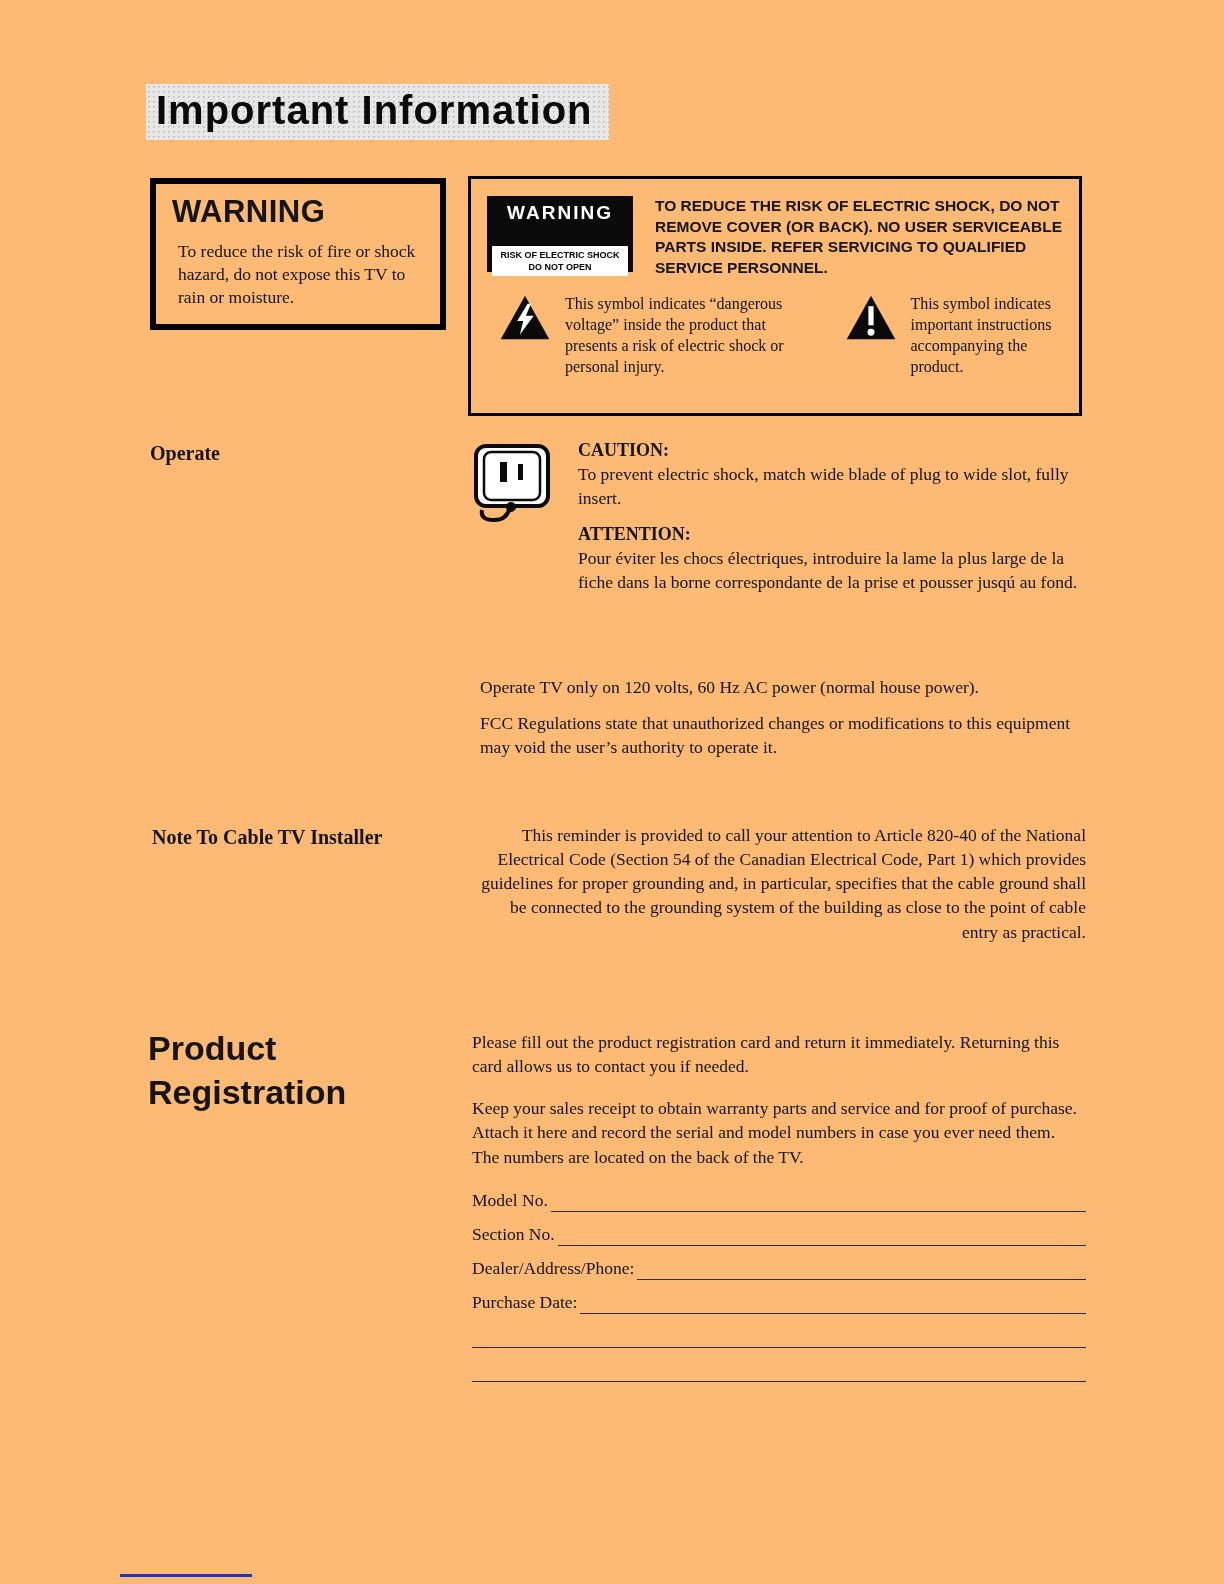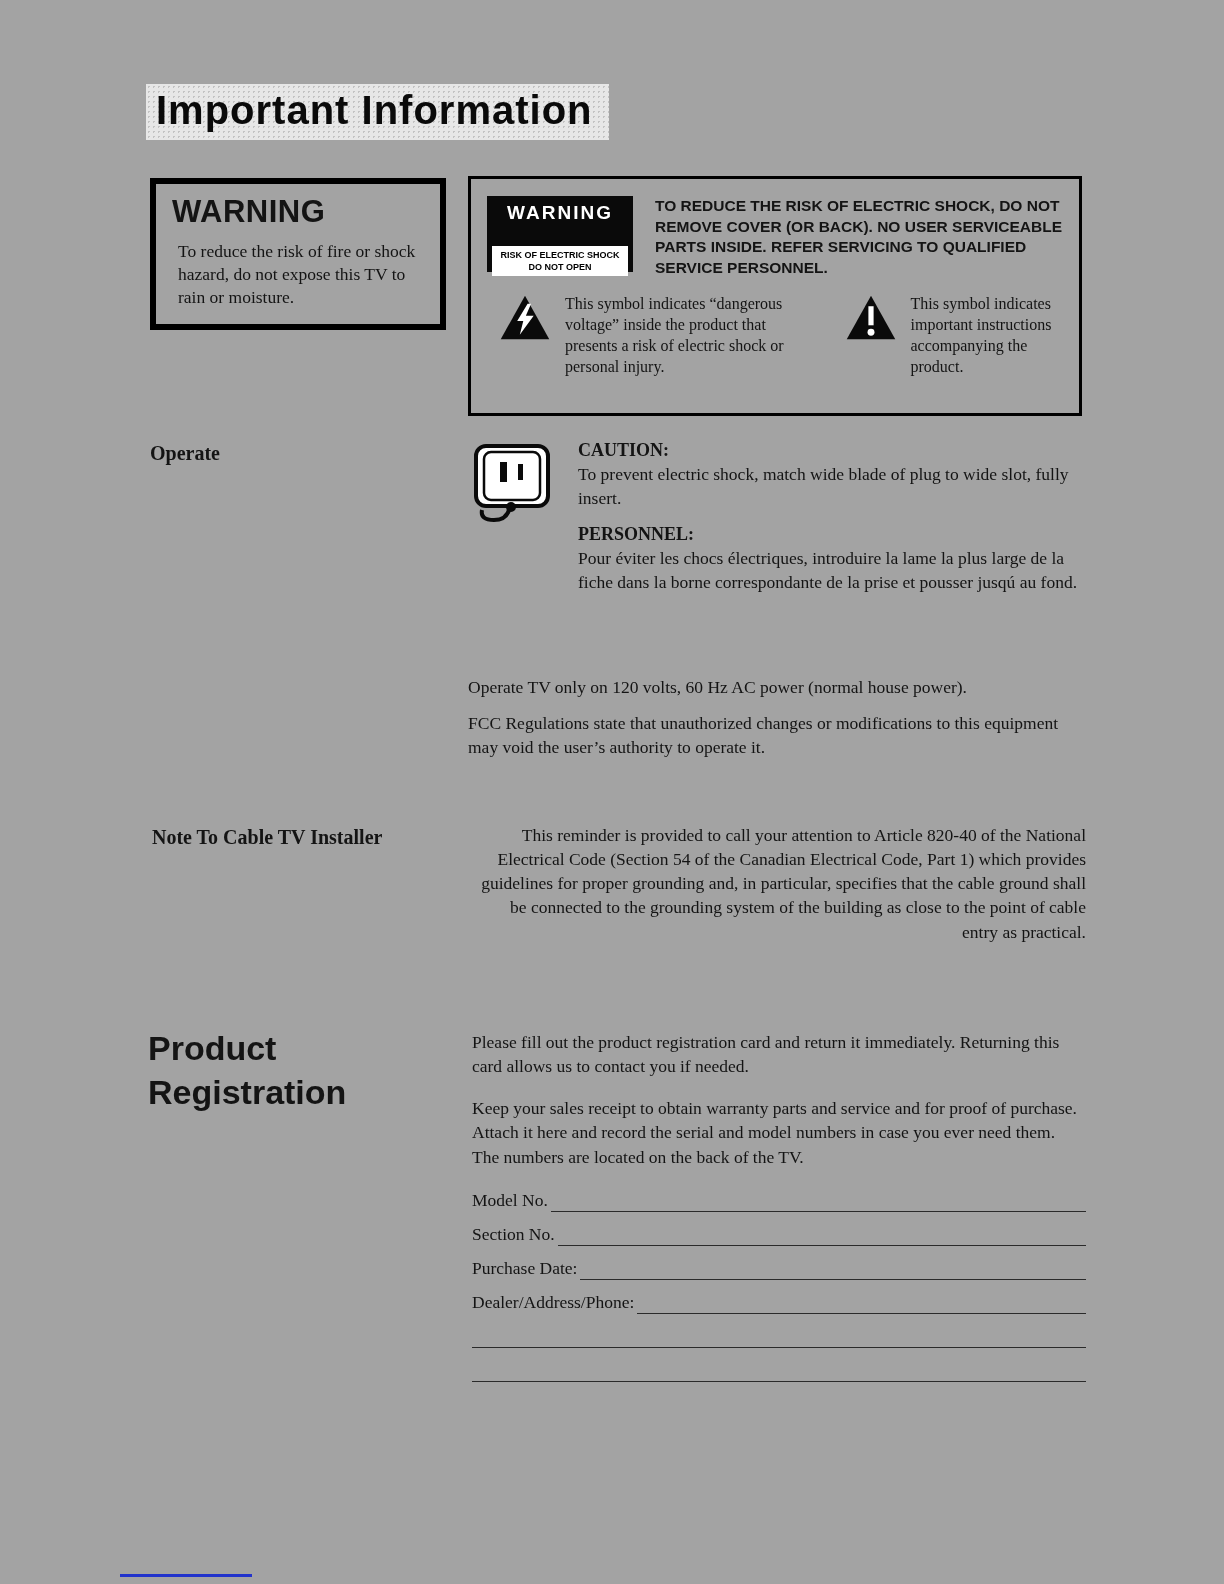--- a/index.html
+++ b/index.html
@@ -1,17 +1,17 @@
 <!DOCTYPE html>
 <html><head>
 <meta charset="utf-8">
 <style>
   html,body { margin:0; padding:0; background:#ffffff; }
   .page {
-    position:relative; width:1224px; height:1584px; background:#a3a3a3;
+    position:relative; width:1224px; height:1584px; background:#fdba74;
     font-family:"Liberation Serif", serif; color:#141414; overflow:hidden;
   }
 
   
   .page-title {
     position:absolute; left:146px; top:84px;
     font-family:"Liberation Sans", sans-serif; font-weight:700; font-size:40px;
     letter-spacing:1px; color:#0a0a0a; padding:4px 16px 7px 10px;
     background-color:#e7e7e7;
     background-image:radial-gradient(#c3c3c3 1px, rgba(0,0,0,0) 1px);
@@ -57,21 +57,21 @@
 
   
   .cautions-label { position:absolute; left:150px; top:442px; font-size:20px; font-weight:bold; }
   .cautions-block { position:absolute; left:470px; top:440px; width:614px; }
   .caution-row { display:flex; gap:16px; }
   .plug-icon { flex:0 0 92px; width:92px; height:86px; }
   .caution-texts { flex:1; }
   .caution-texts h3 { margin:0 0 2px 0; font-size:18px; }
   .caution-texts p { margin:0 0 14px 0; font-size:17.5px; line-height:1.35; }
 
-  .para-block { position:absolute; left:468px; width:612px; font-size:17.5px; line-height:1.36; }
+  .para-block { position:absolute; left:480px; width:612px; font-size:17.5px; line-height:1.36; }
   .para-1 { top:676px; }
   .para-2 { top:712px; }
   .para-block p { margin:0; }
 
   
   .cable-label { position:absolute; left:152px; top:826px; font-size:20px; font-weight:bold; }
   .cable-body { position:absolute; left:472px; top:823px; width:614px; font-size:17.5px; line-height:1.38; margin:0;text-align:right; }
 
   
   .reg-heading {
@@ -141,21 +141,21 @@
         <rect x="6" y="6" width="72" height="60" rx="10" fill="#ffffff" stroke="#0a0a0a" stroke-width="4"></rect>
         <rect x="14" y="12" width="56" height="48" rx="7" fill="none" stroke="#0a0a0a" stroke-width="2.5"></rect>
         <rect x="30" y="22" width="7" height="20" fill="#0a0a0a"></rect>
         <rect x="48" y="24" width="5" height="16" fill="#0a0a0a"></rect>
         <path d="M40 66 Q38 80 24 80 Q10 80 12 70" fill="none" stroke="#0a0a0a" stroke-width="4"></path>
         <circle cx="41" cy="67" r="5" fill="#0a0a0a"></circle>
       </svg>
       <div class="caution-texts">
         <h3>CAUTION:</h3>
         <p>To prevent electric shock, match wide blade of plug to wide slot, fully insert.</p>
-        <h3>PERSONNEL:</h3>
+        <h3>ATTENTION:</h3>
         <p>Pour éviter les chocs électriques, introduire la lame la plus large de la fiche dans la borne correspondante de la prise et pousser jusqú au fond.</p>
       </div>
     </div>
   </div>
 
   <div class="para-block para-1">
     <p>Operate TV only on 120 volts, 60 Hz AC power (normal house power).</p>
   </div>
   <div class="para-block para-2">
     <p>FCC Regulations state that unauthorized changes or modifications to this equipment may void the user’s authority to operate it.</p>
@@ -177,27 +177,27 @@
   <div class="reg-form">
     <div class="form-row">
       <span class="form-label">Model No.</span>
       <span class="form-line"></span>
     </div>
     <div class="form-row">
       <span class="form-label">Section No.</span>
       <span class="form-line"></span>
     </div>
     <div class="form-row">
+      <span class="form-label">Dealer/Address/Phone:</span>
+      <span class="form-line"></span>
+    </div>
+    <div class="form-row">
       <span class="form-label">Purchase Date:</span>
       <span class="form-line"></span>
     </div>
-    <div class="form-row">
-      <span class="form-label">Dealer/Address/Phone:</span>
-      <span class="form-line"></span>
-    </div>
     <div class="form-row blank-row">
       <span class="form-line"></span>
     </div>
     <div class="form-row blank-row">
       <span class="form-line"></span>
     </div>
   </div>
 
   <div class="blue-mark"></div>
 

